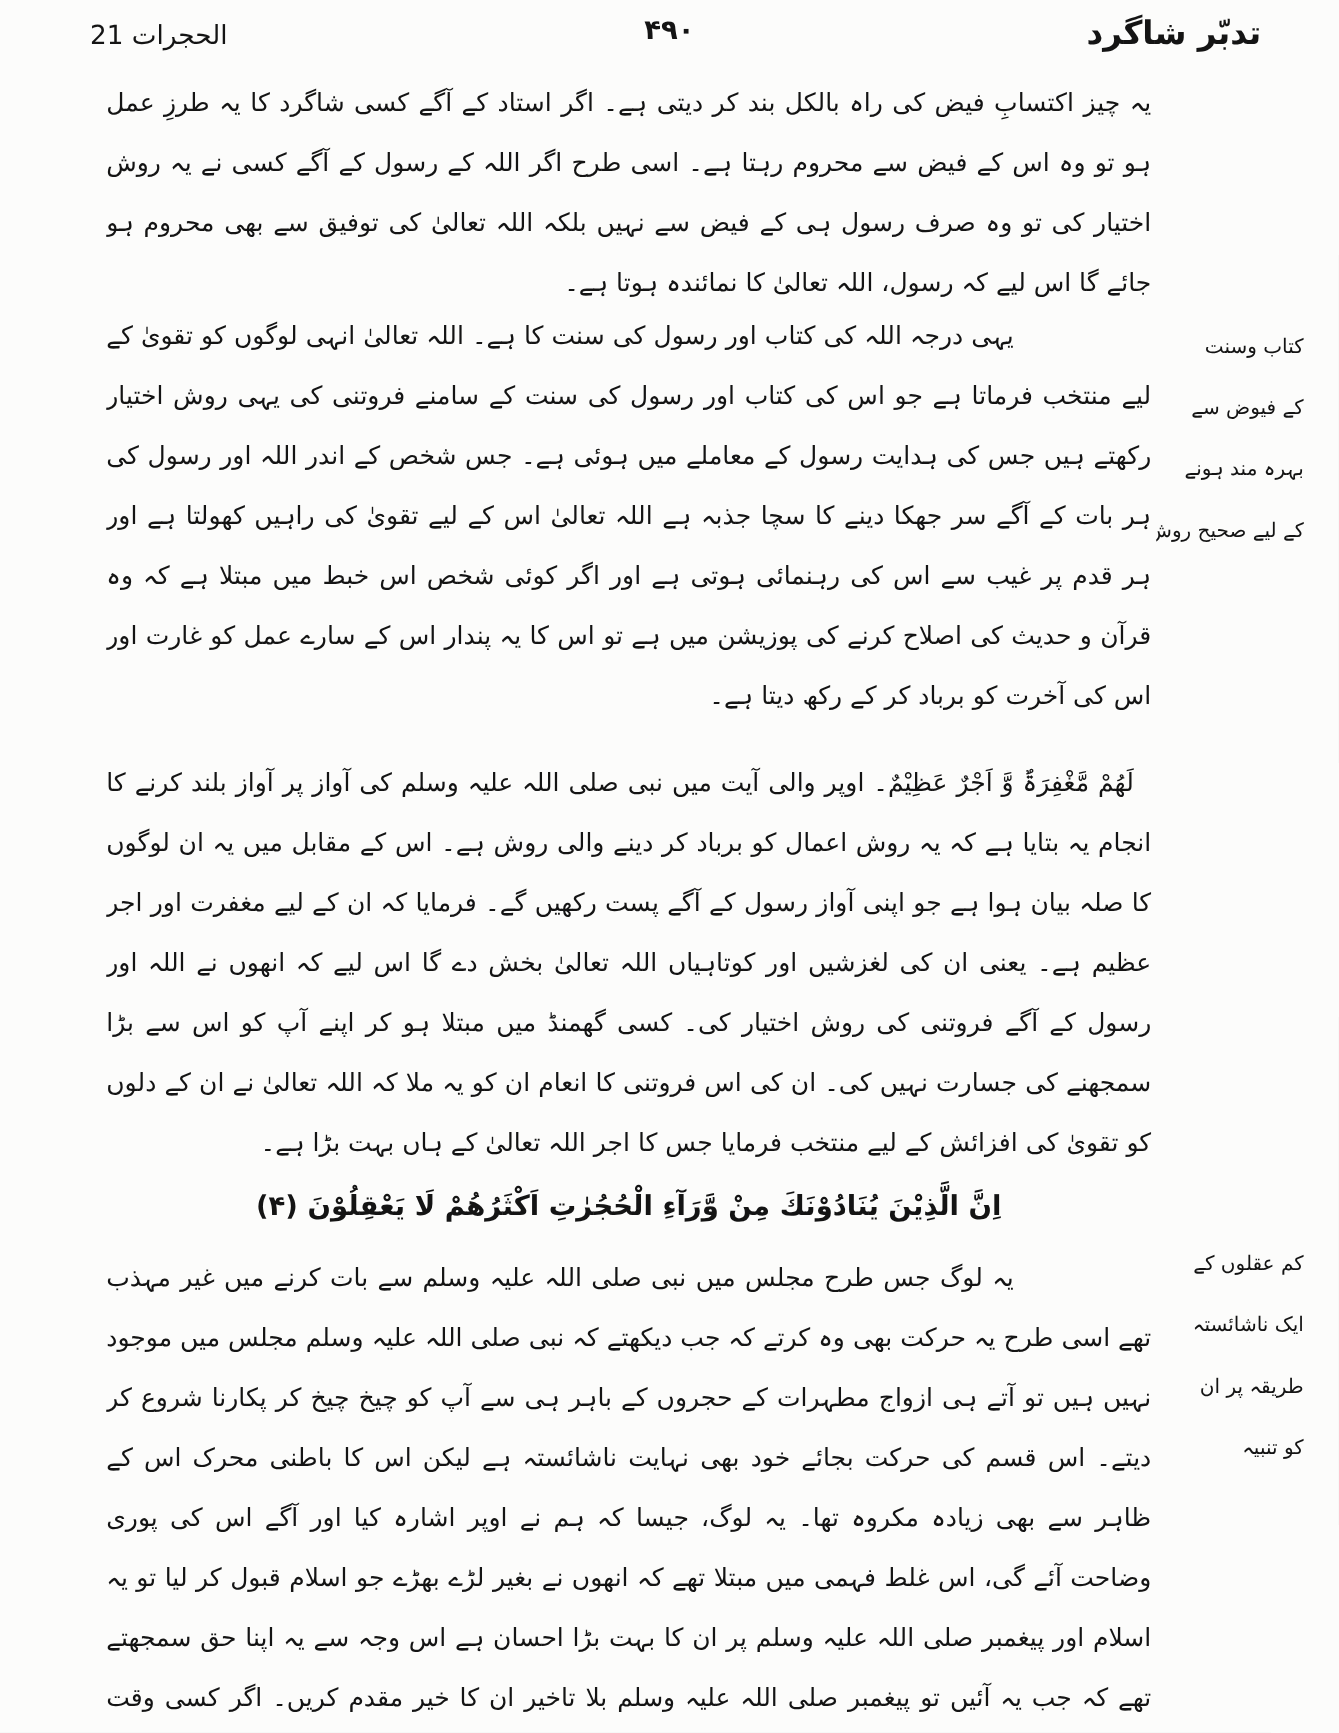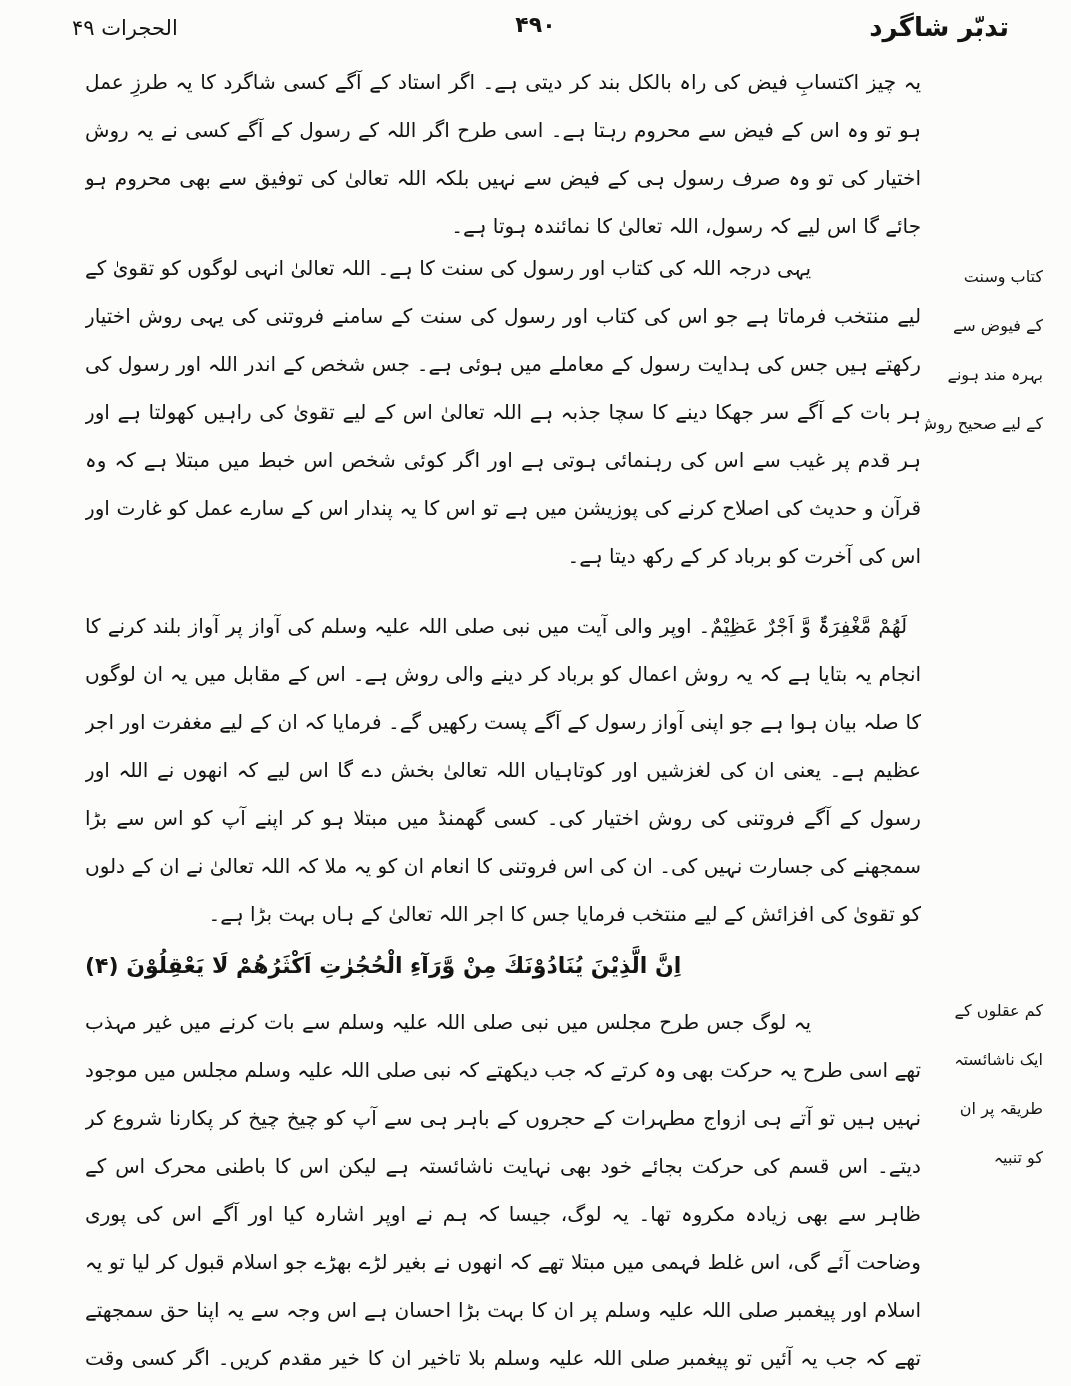--- a/index.html
+++ b/index.html
@@ -41,21 +41,21 @@
     line-height:48px;
     text-align:justify;
     overflow:hidden;
   }
   .p1{top:58px;  max-height:192px;}
   .p2{top:244px; max-height:336px; text-indent:110px;}
   .p3{top:602px; max-height:336px; text-indent:14px;}
   .p4{top:998px; max-height:384px; text-indent:110px;}
   .verse{
     position:absolute;top:940px;right:0;left:0;
-    text-align:left;
+    text-align:center;
     font-size:22px;font-weight:bold;
     line-height:52px;
   }
   
   .margin-note{
     position:absolute;right:28px;width:118px;
     font-size:16px;
     line-height:49px;
     text-align:right;
     white-space:nowrap;
@@ -66,21 +66,21 @@
 </style>
 </head>
 <body>
 
 <div class="page">
 
   <div class="hdr-title">تدبّر شاگرد</div>
 
   <div class="hdr-pagenum">۴۹۰</div>
 
-  <div class="hdr-surah">الحجرات ۴۹</div>
+  <div class="hdr-surah">الحجرات 21</div>
 
   <div class="margin-note note-1">
     <span>کتاب وسنت</span>
     <span>کے فیوض سے</span>
     <span>بہرہ مند ہونے</span>
     <span>کے لیے صحیح روش</span>
   </div>
 
   <div class="margin-note note-2">
     <span>کم عقلوں کے</span>

